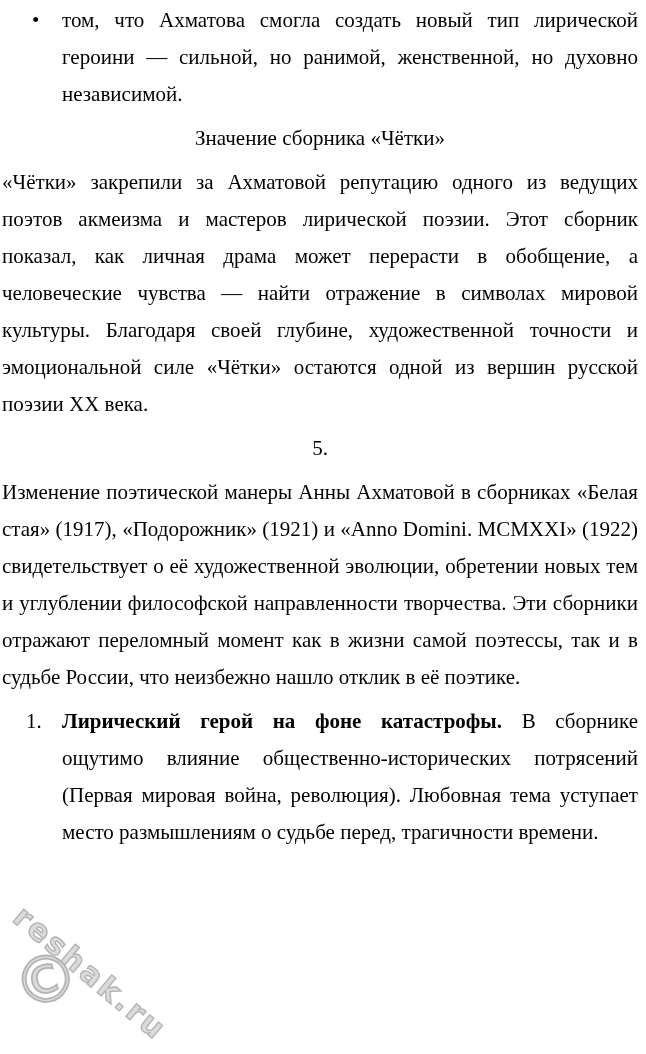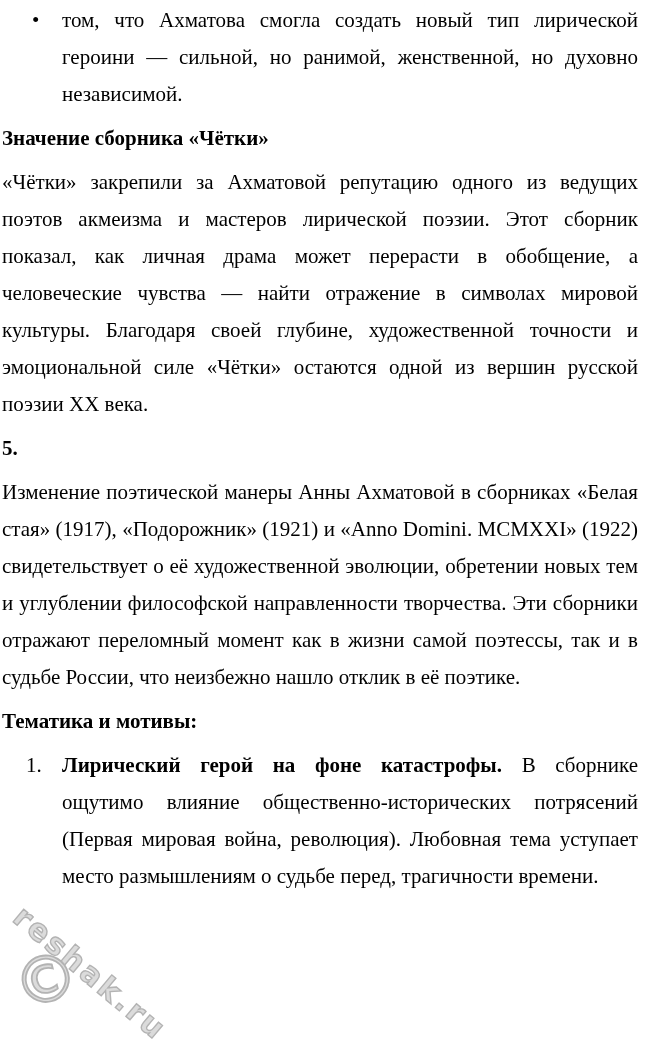--- a/index.html
+++ b/index.html
@@ -18,22 +18,22 @@
     position: relative;
     z-index: 1;
     padding: 2px 8px 0 2px;
   }
   .para {
     margin: 0 0 7px 0;
     text-align: justify;
   }
   .heading {
     margin: 0 0 7px 0;
-    font-weight: bold;
-    text-align: left;
+    font-weight: normal;
+    text-align: center;
   }
   .blist, .nlist {
     list-style: none;
     margin: 0 0 7px 0;
     padding: 0;
   }
   .b-item {
     position: relative;
     padding-left: 60px;
     text-align: justify;
@@ -108,21 +108,20 @@
 
     <p class="heading">Значение сборника «Чётки»</p>
 
     <p class="para">«Чётки» закрепили за Ахматовой репутацию одного из ведущих поэтов акмеизма и мастеров лирической поэзии. Этот сборник показал, как личная драма может перерасти в обобщение, а человеческие чувства — найти отражение в символах мировой культуры. Благодаря своей глубине, художественной точности и эмоциональной силе «Чётки» остаются одной из вершин русской поэзии XX века.</p>
 
     <p class="heading">5.</p>
 
     <p class="para">Изменение поэтической манеры Анны Ахматовой в сборниках «Белая стая» (1917), «Подорожник» (1921) и «Anno Domini. MCMXXI» (1922) свидетельствует о её художественной эволюции, обретении новых тем и углублении философской направленности творчества. Эти сборники отражают переломный момент как в жизни самой поэтессы, так и в судьбе России, что неизбежно нашло отклик в её поэтике.</p>
 
 
-    <p class="heading">Тематика и мотивы:</p>
 
     <ol class="nlist">
       <li class="n-item">
         <span class="n-marker">1.</span>
         <span class="lead">Лирический герой на фоне катастрофы.</span>
         <span>В сборнике ощутимо влияние общественно-исторических потрясений (Первая мировая война, революция). Любовная тема уступает место размышлениям о судьбе перед, трагичности времени.</span>
       </li>
 
     </ol>
 

